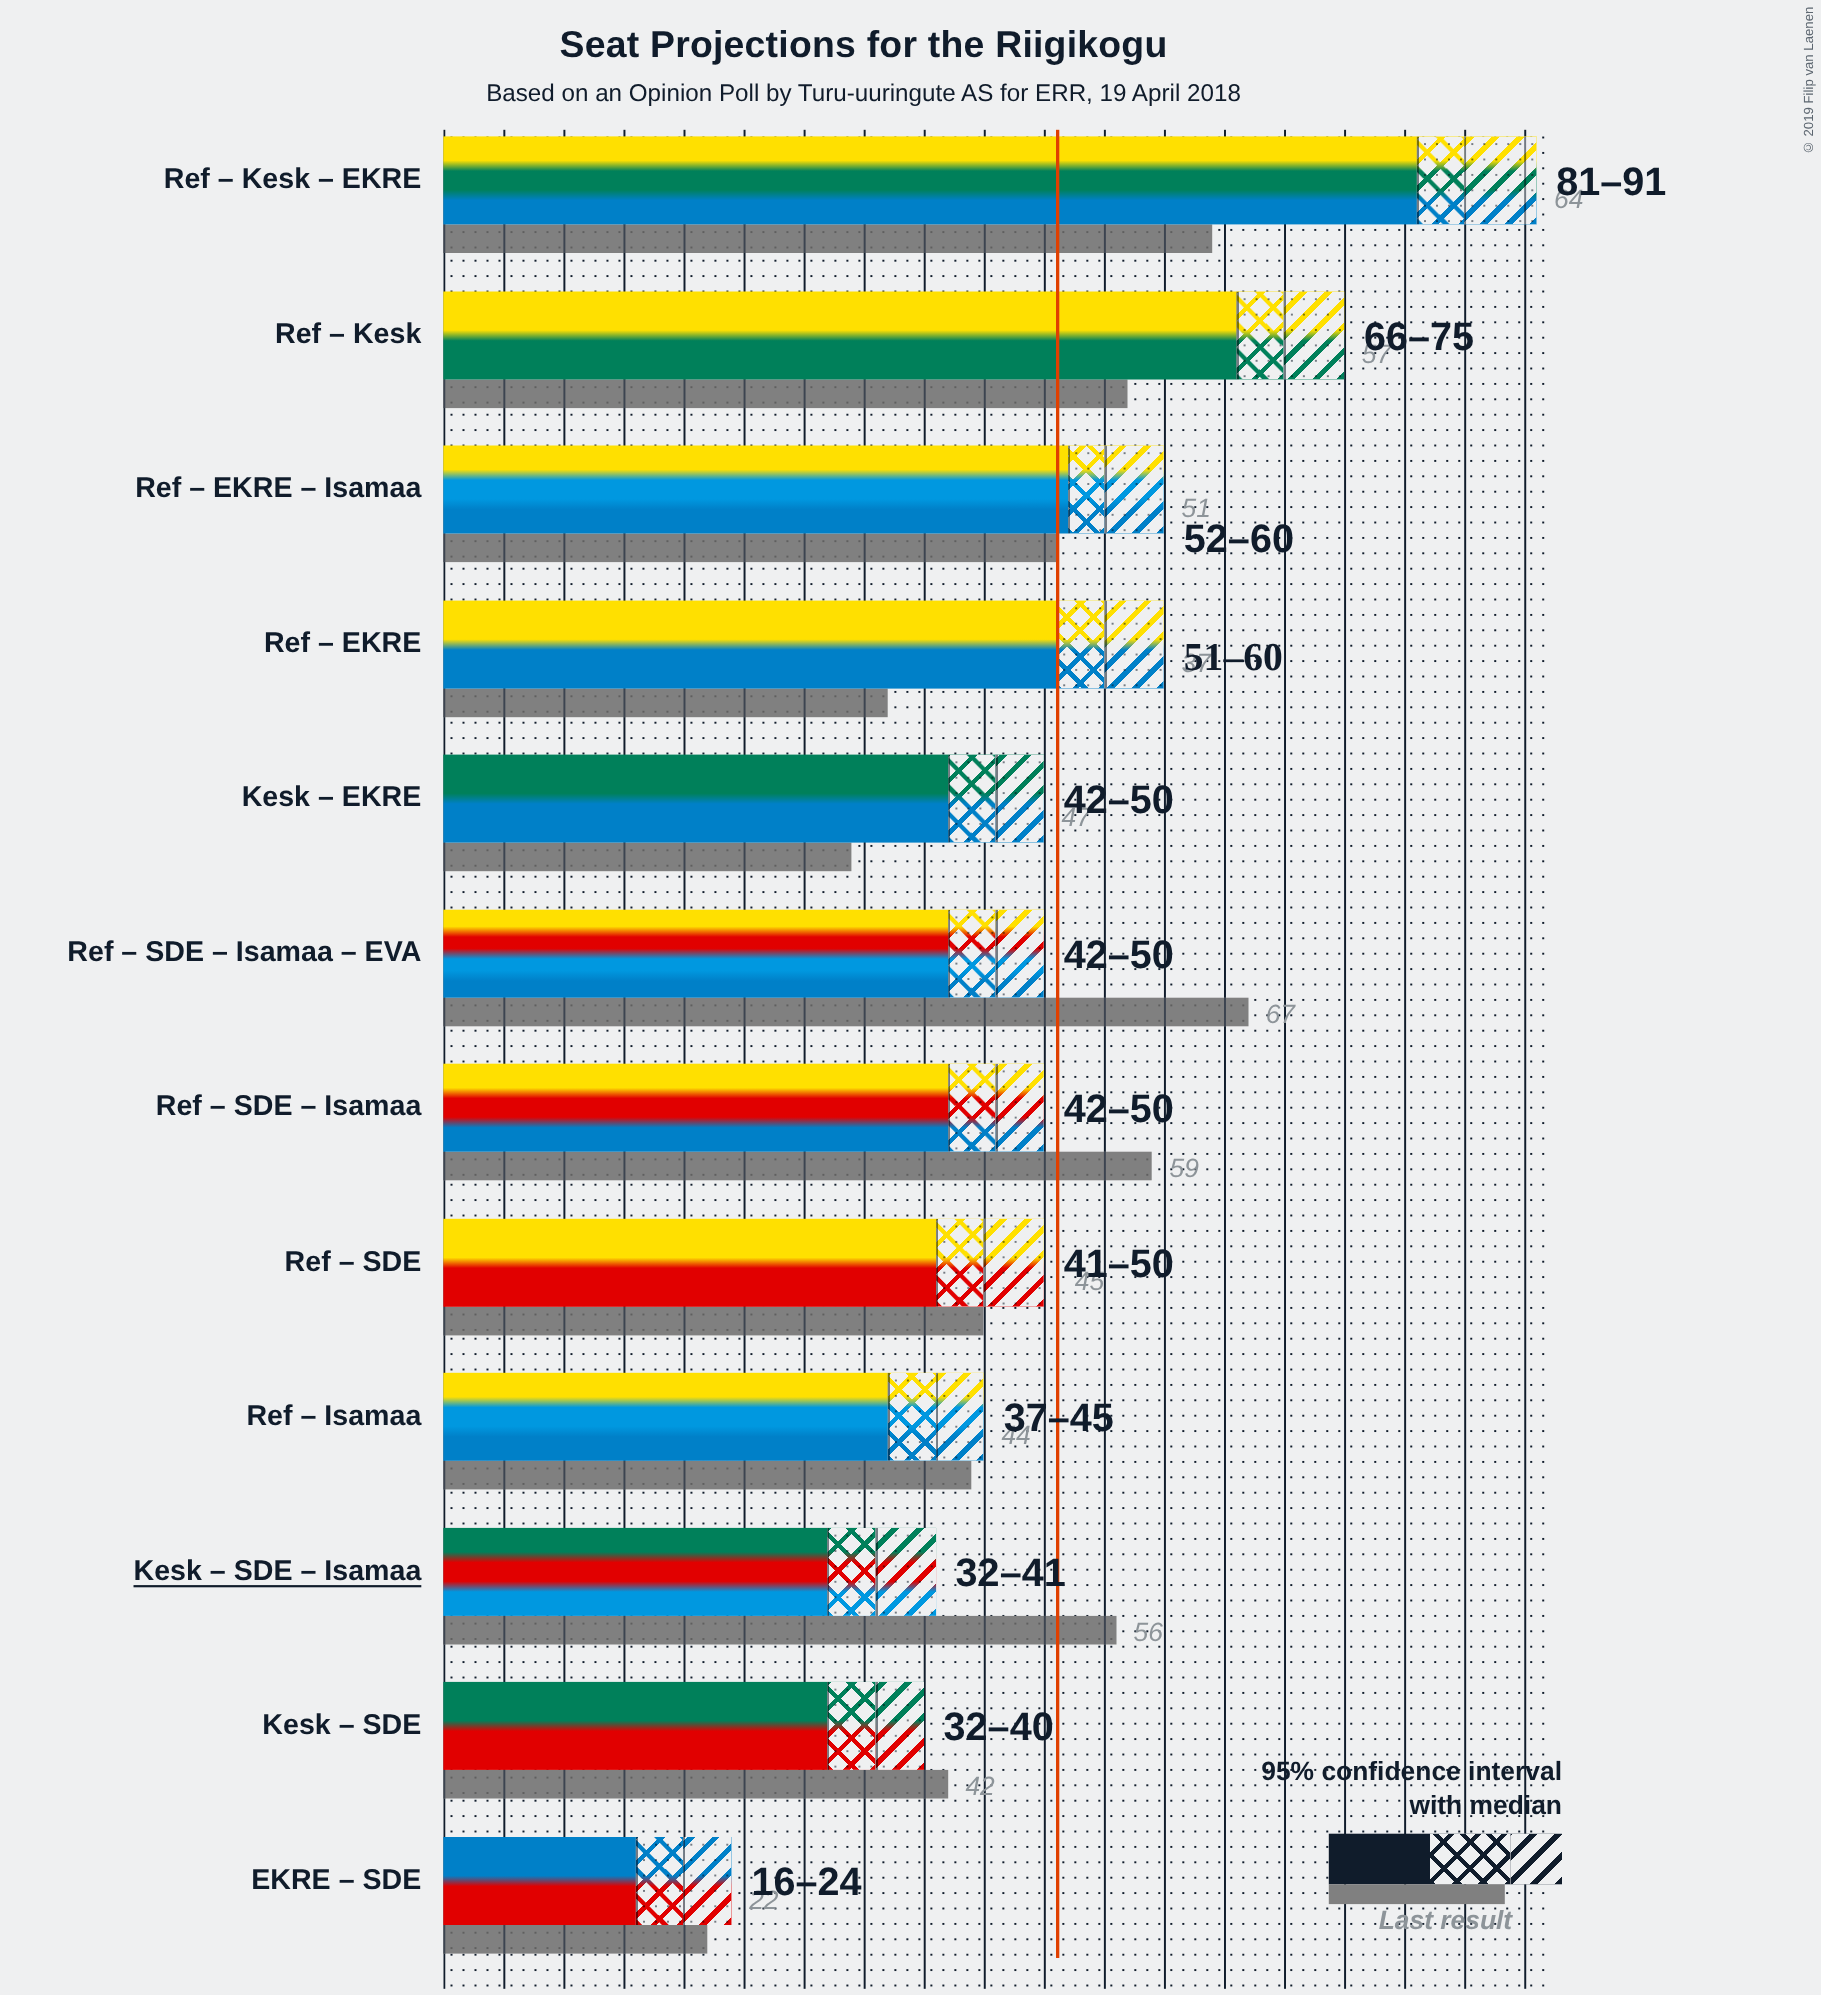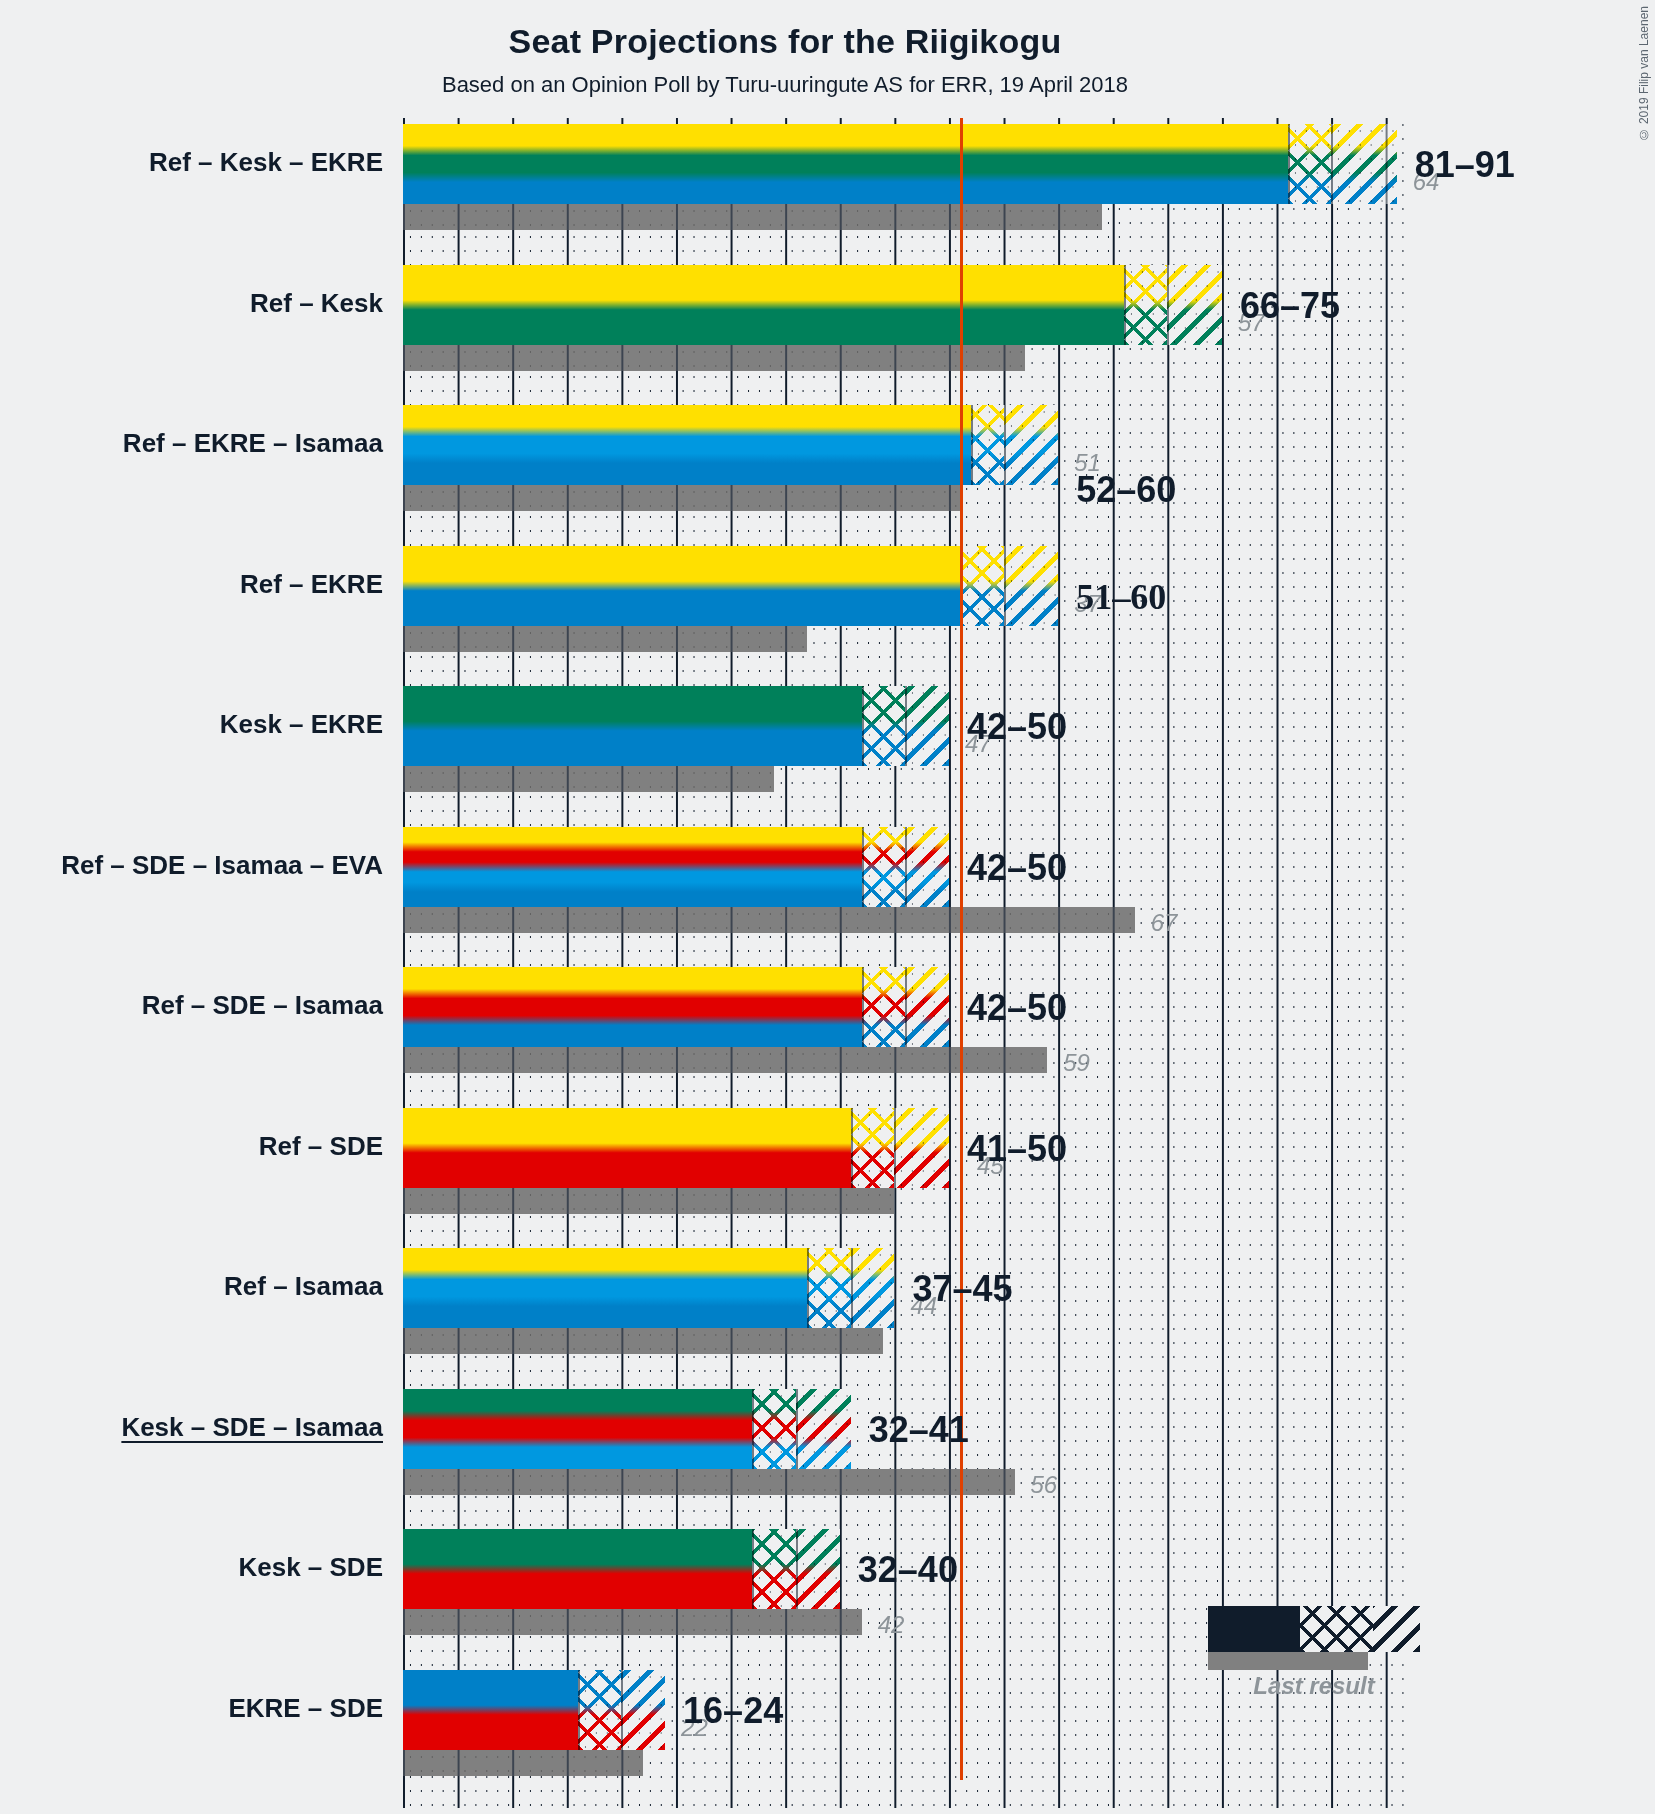--- a/index.html
+++ b/index.html
@@ -386,20 +386,24 @@
     <div class="cat-label" style="top: 849.5px;">Ref – SDE – Isamaa – EVA</div>
     <div class="cat-label" style="top: 990px;">Ref – SDE – Isamaa</div>
     <div class="cat-label" style="top: 1130.5px;">Ref – SDE</div>
     <div class="cat-label" style="top: 1271px;">Ref – Isamaa</div>
     <div class="cat-label underline" style="top: 1411.5px;">Kesk – SDE – Isamaa</div>
     <div class="cat-label" style="top: 1552px;">Kesk – SDE</div>
     <div class="cat-label" style="top: 1692.5px;">EKRE – SDE</div>
   </div>
 
 <div id="legend">
+  <div id="legend-text">
+    <div>95% confidence interval</div>
+    <div>with median</div>
+  </div>
   <div id="legend-bar">
     <div style="flex:1"></div>
     <div id="legend-cross">
         <div class="patt-host" style="background: rgb(239, 240, 241);">
           <div class="patt-host" style="background: rgb(16, 28, 43); mask-image: repeating-linear-gradient(45deg, rgb(0, 0, 0) 0px, rgb(0, 0, 0) 4px, transparent 4px, transparent 17px), repeating-linear-gradient(-45deg, rgb(0, 0, 0) 0px, rgb(0, 0, 0) 4px, transparent 4px, transparent 17px); mask-composite: add;"></div>
         </div>
       </div>
     <div id="legend-diag">
         <div class="patt-host" style="background: rgb(239, 240, 241);">
           <div class="patt-host" style="background: rgb(16, 28, 43); mask-image: repeating-linear-gradient(-45deg, rgb(0, 0, 0) 0px, rgb(0, 0, 0) 5px, transparent 5px, transparent 16px);"></div>

